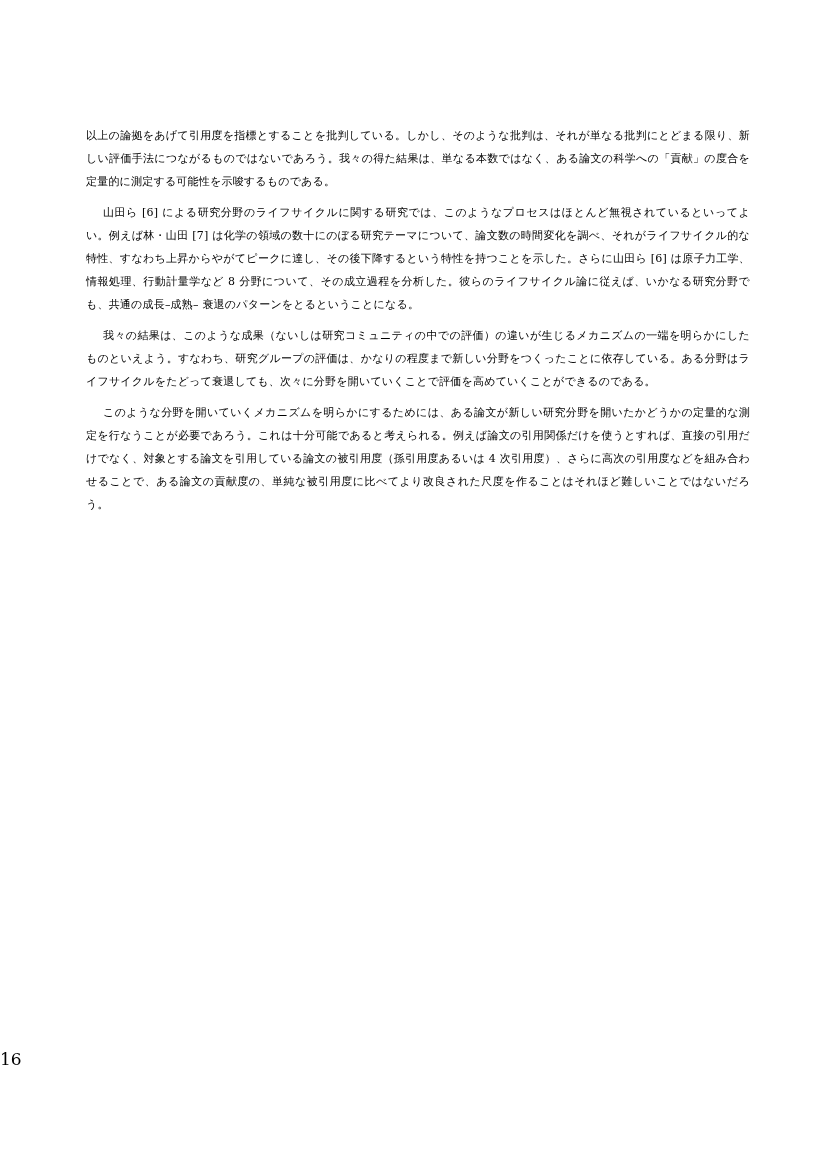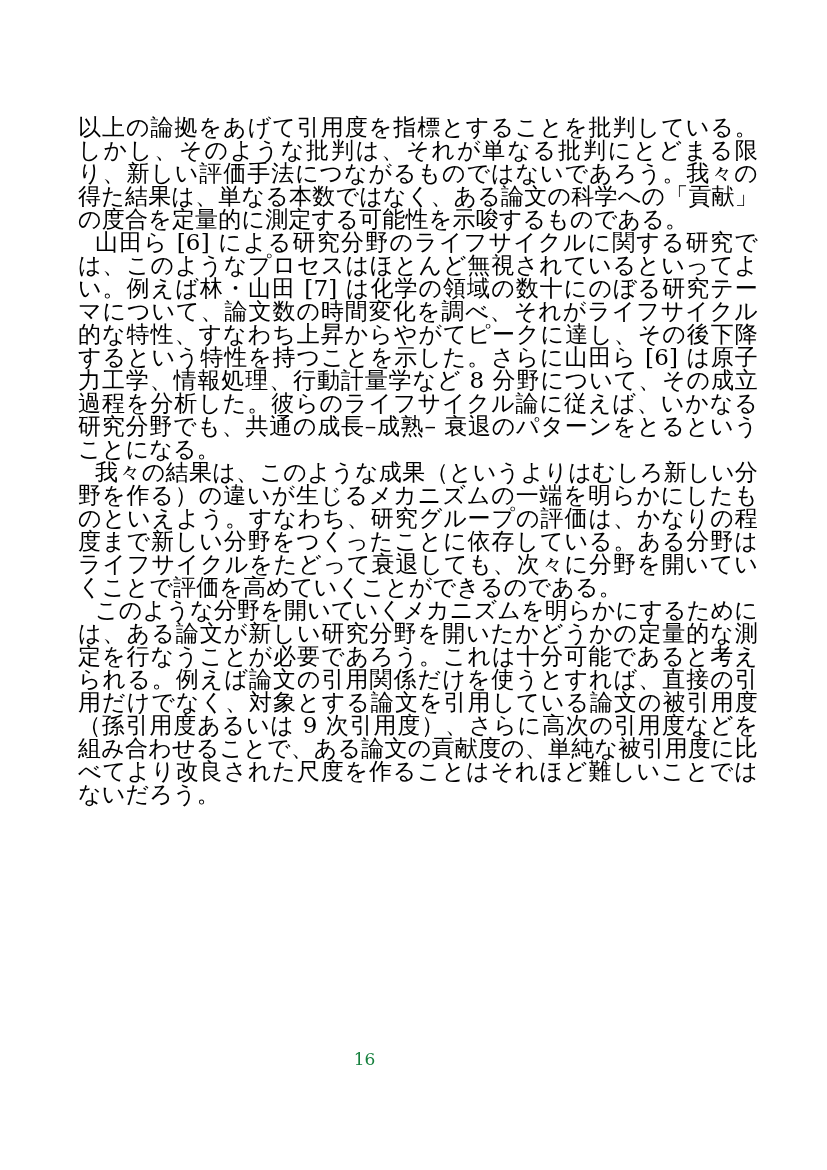--- a/index.html
+++ b/index.html
@@ -16,50 +16,50 @@
       font-family: "DejaVu Serif", serif;
       overflow: hidden;
     }
     .text-block {
       position: absolute;
       left: 78px;
       top: 116px;
       width: 680px;
     }
     .para {
-      margin: 0;
+      margin: 8px;
       padding: 0;
-      font-size: 23px;
+      font-size: 11px;
       line-height: 23px;
       text-align: justify;
       text-justify: inter-ideograph;
       text-indent: 17px;
       letter-spacing: 0.2px;
       word-break: break-all;
       overflow-wrap: anywhere;
     }
     .para.first {
       text-indent: 0;
     }
     .page-number {
       position: absolute;
       top: 1049px;
       left: 0;
       width: 729px;
-      text-align: center;
+      text-align: left;
       font-size: 17px;
       line-height: 20px;
       font-family: "DejaVu Serif", serif;
-      color: #15803d;
+      color: #000000;
     }
   </style>
 </head>
 <body>
 
 <div class="sheet">
   <main class="text-block">
     <p class="para first">以上の論拠をあげて引用度を指標とすることを批判している。しかし、そのような批判は、それが単なる批判にとどまる限り、新しい評価手法につながるものではないであろう。我々の得た結果は、単なる本数ではなく、ある論文の科学への「貢献」の度合を定量的に測定する可能性を示唆するものである。</p>
     <p class="para">山田ら [6] による研究分野のライフサイクルに関する研究では、このようなプロセスはほとんど無視されているといってよい。例えば林・山田 [7] は化学の領域の数十にのぼる研究テーマについて、論文数の時間変化を調べ、それがライフサイクル的な特性、すなわち上昇からやがてピークに達し、その後下降するという特性を持つことを示した。さらに山田ら [6] は原子力工学、情報処理、行動計量学など 8 分野について、その成立過程を分析した。彼らのライフサイクル論に従えば、いかなる研究分野でも、共通の成長–成熟– 衰退のパターンをとるということになる。</p>
-    <p class="para">我々の結果は、このような成果（というよりはむしろ新しい分野を作る）の違いが生じるメカニズムの一端を明らかにしたものといえよう。すなわち、研究グループの評価は、かなりの程度まで新しい分野をつくったことに依存している。ある分野はライフサイクルをたどって衰退しても、次々に分野を開いていくことで評価を高めていくことができるのである。</p>
-    <p class="para">このような分野を開いていくメカニズムを明らかにするためには、ある論文が新しい研究分野を開いたかどうかの定量的な測定を行なうことが必要であろう。これは十分可能であると考えられる。例えば論文の引用関係だけを使うとすれば、直接の引用だけでなく、対象とする論文を引用している論文の被引用度（孫引用度あるいは 9 次引用度）、さらに高次の引用度などを組み合わせることで、ある論文の貢献度の、単純な被引用度に比べてより改良された尺度を作ることはそれほど難しいことではないだろう。</p>
+    <p class="para">我々の結果は、このような成果（ないしは研究コミュニティの中での評価）の違いが生じるメカニズムの一端を明らかにしたものといえよう。すなわち、研究グループの評価は、かなりの程度まで新しい分野をつくったことに依存している。ある分野はライフサイクルをたどって衰退しても、次々に分野を開いていくことで評価を高めていくことができるのである。</p>
+    <p class="para">このような分野を開いていくメカニズムを明らかにするためには、ある論文が新しい研究分野を開いたかどうかの定量的な測定を行なうことが必要であろう。これは十分可能であると考えられる。例えば論文の引用関係だけを使うとすれば、直接の引用だけでなく、対象とする論文を引用している論文の被引用度（孫引用度あるいは 4 次引用度）、さらに高次の引用度などを組み合わせることで、ある論文の貢献度の、単純な被引用度に比べてより改良された尺度を作ることはそれほど難しいことではないだろう。</p>
   </main>
   <footer class="page-number">16</footer>
 </div>
 
 </body></html>

